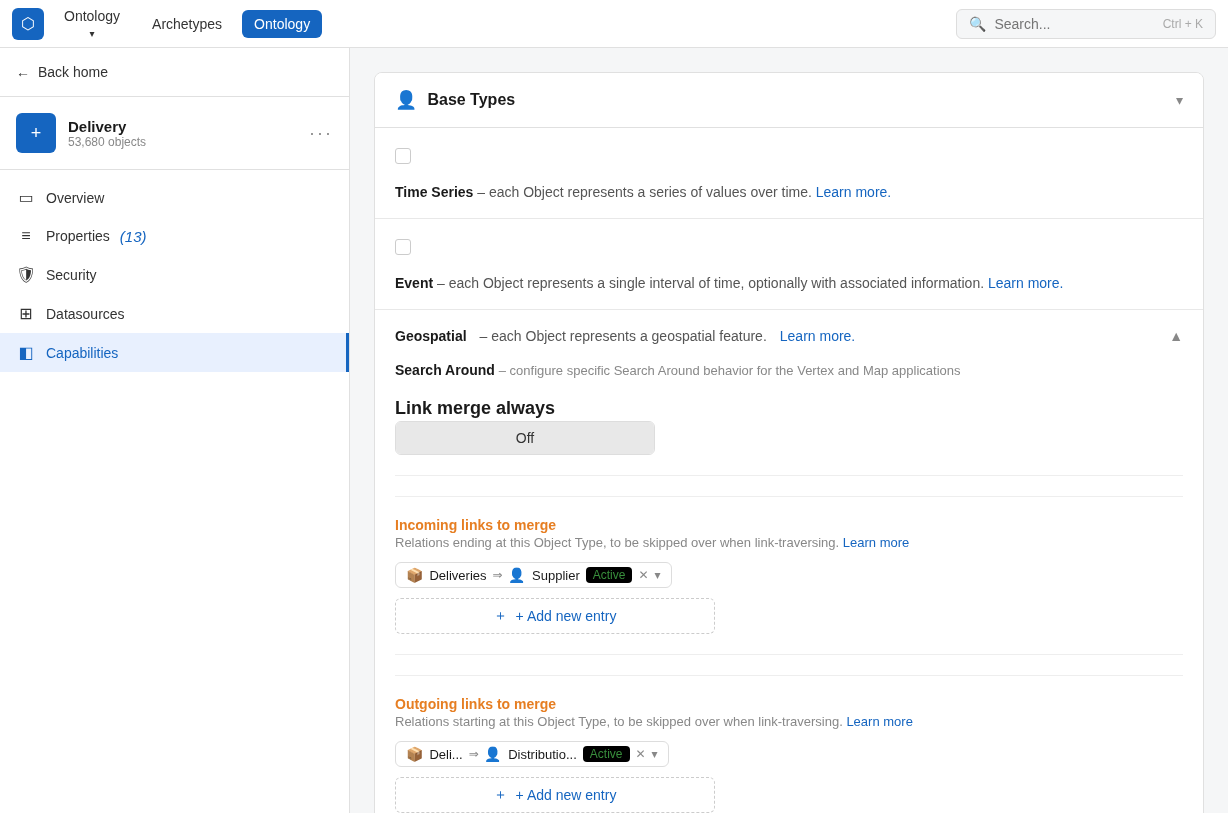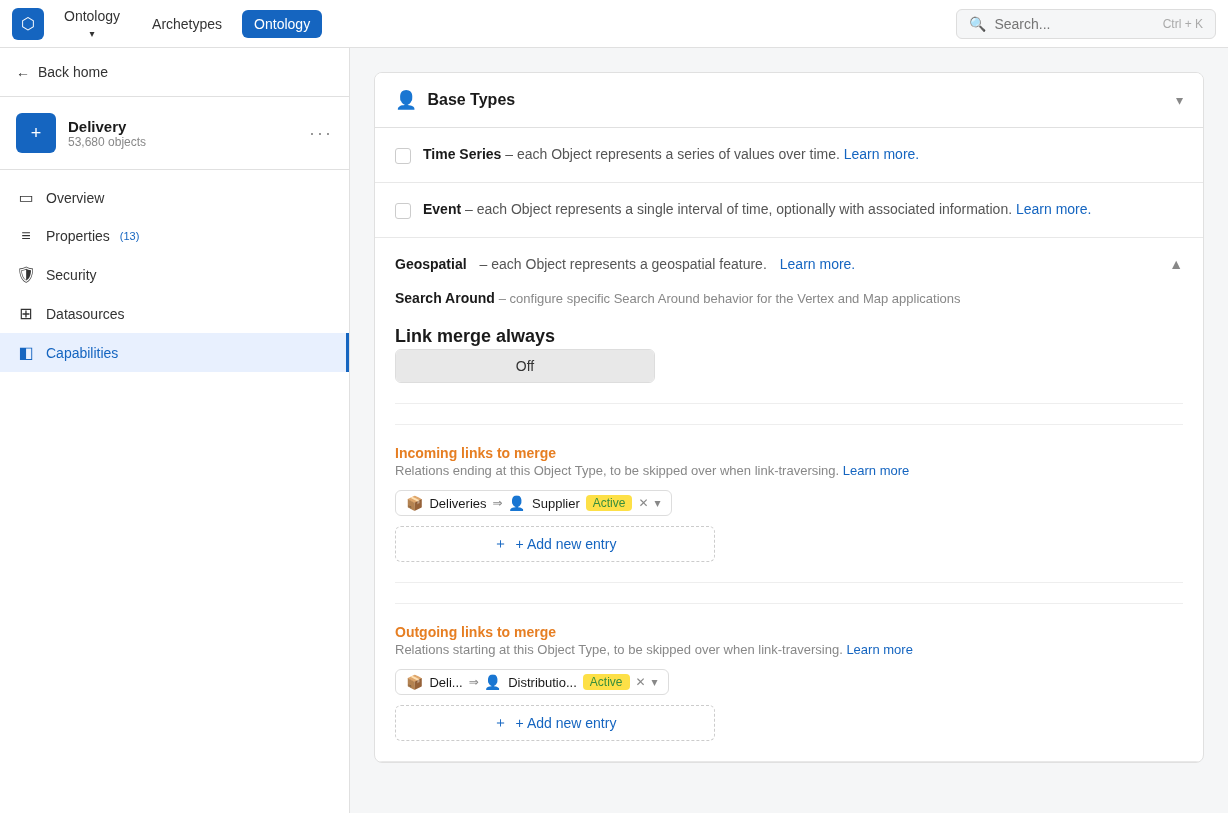--- a/index.html
+++ b/index.html
@@ -59,42 +59,42 @@
     .workspace-menu { cursor: pointer; color: #888; font-size: 18px; letter-spacing: 2px; }
 
     .sidebar-nav { padding: 8px 0; }
     .sidebar-item {
       display: flex; align-items: center; gap: 10px; padding: 10px 16px;
       cursor: pointer; color: #333; font-size: 14px; border-radius: 0;
     }
     .sidebar-item.active { background: #e8f0fe; color: #1565c0; border-right: 3px solid #1565c0; }
     .sidebar-item .icon { font-size: 16px; width: 20px; text-align: center; }
     .sidebar-item-label { font-size: 14px; }
-    .sidebar-item-badge { color: #1565c0; font-size: 11px; }
+    .sidebar-item-badge { color: #1565c0; font-size: 15px; font-style: italic; }
 
     
     .main-content { flex: 1; overflow-y: auto; padding: 24px; background: #f5f6f7; }
 
     
     .panel {
       background: #fff; border: 1px solid #e0e0e0; border-radius: 8px;
       overflow: hidden;
     }
     .panel-header {
       display: flex; align-items: center; justify-content: space-between;
       padding: 16px 20px; border-bottom: 1px solid #e0e0e0; background: #fff;
     }
     .panel-header-left { display: flex; align-items: center; gap: 10px; }
     .panel-title { font-weight: 600; font-size: 16px; }
     .panel-chevron { color: #888; cursor: pointer; font-size: 14px; }
 
     
     .base-type-card {
       border-bottom: 1px solid #e8e8e8; padding: 18px 20px;
-      display: flex; align-items: flex-start; gap: 12px;
+      display: flex; align-items: flex-start; gap: 20px; flex-direction: column;
     }
     .base-type-card:last-child { border-bottom: none; }
     .checkbox {
       width: 16px; height: 16px; border: 1.5px solid #ccc; border-radius: 3px;
       flex-shrink: 0; margin-top: 2px; background: #fff; cursor: pointer;
     }
     .base-type-content { flex: 1; }
     .base-type-name { font-weight: 600; display: inline; }
     .base-type-desc { color: #555; display: inline; }
     .learn-more { color: #1565c0; cursor: pointer; text-decoration: none; }
@@ -133,21 +133,21 @@
 
     .tag-row { display: flex; align-items: center; gap: 8px; margin-bottom: 10px; flex-wrap: wrap; }
     .tag {
       display: inline-flex; align-items: center; gap: 6px;
       border: 1px solid #ddd; border-radius: 6px; padding: 4px 10px;
       font-size: 13px; background: #fff;
     }
     .tag-icon { font-size: 14px; color: #1565c0; }
     .tag-arrow { color: #888; font-size: 12px; }
     .tag-badge {
-      background: #fde047; color: #388e3c; border-radius: 4px;
+      background: #000000; color: #388e3c; border-radius: 4px;
       padding: 1px 7px; font-size: 12px; font-weight: 500;
     }
     .tag-x { color: #888; cursor: pointer; font-size: 12px; }
     .tag-chevron { color: #888; cursor: pointer; font-size: 12px; }
 
     .add-entry-btn {
       display: flex; align-items: center; gap: 8px;
       border: 1px dashed #ccc; border-radius: 6px; padding: 8px 20px;
       cursor: pointer; color: #1565c0; font-size: 14px; background: #fff;
       width: 320px; justify-content: center; margin-top: 4px;

